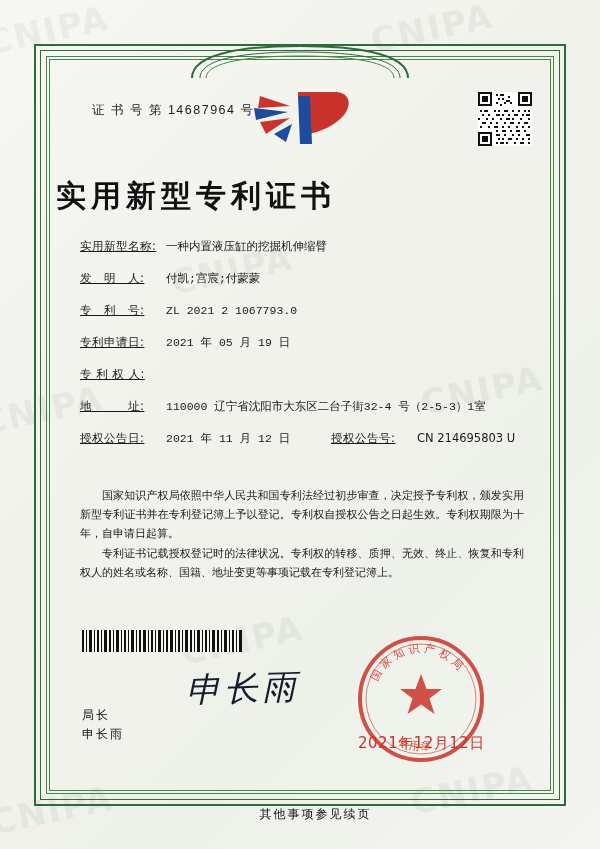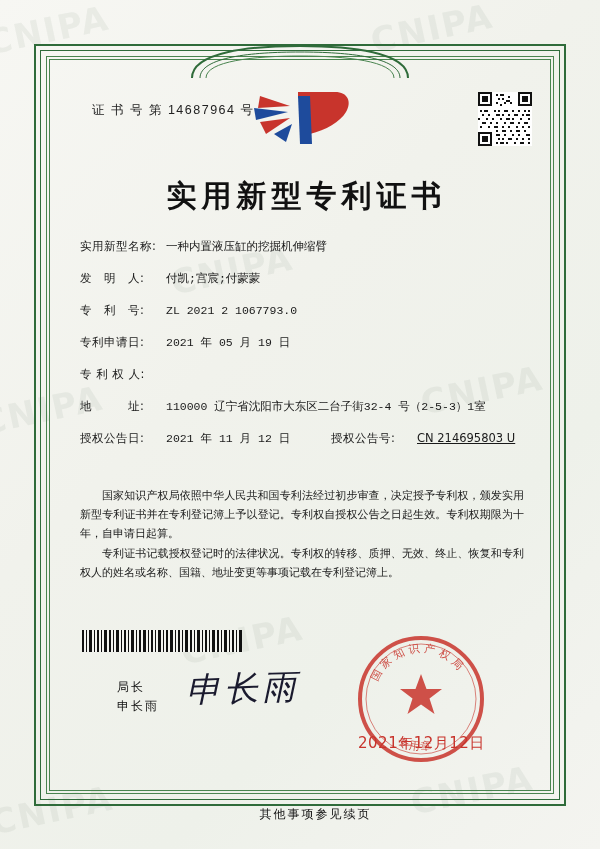--- a/index.html
+++ b/index.html
@@ -111,23 +111,23 @@
   .logo {
     position: absolute;
     left: 50%;
     transform: translateX(-50%);
     top: 20px;
     width: 120px; height: 62px;
   }
 
   .title {
     position: absolute;
-    left: 13px; right: 0;
+    left: 0; right: 0;
     top: 110px;
-    text-align: center;
+    text-align: left;
     font-size: 30px;
     font-weight: bold;
     letter-spacing: 5px;
     color: #111;
     font-family: "DejaVu Sans", "Liberation Sans", sans-serif;
   }
 
   .fields {
     position: absolute;
     left: 24px; top: 172px;
@@ -137,28 +137,28 @@
   }
   .row {
     display: flex;
     margin-bottom: 15px;
     line-height: 17px;
   }
   .row .lbl {
     width: 86px;
     flex: 0 0 86px;
     letter-spacing: 0.5px;
+    text-decoration: underline;
   }
   .row .val {
     flex: 1;
     font-family: Liberation Mono, monospace;
   }
   .row .val2 {
     flex: 0 0 auto;
-    text-decoration: underline;
   }
   .row.two .val { flex: 0 0 165px; }
 
   .para {
     position: absolute;
     left: 24px;
     width: 444px;
     font-size: 11px;
     line-height: 19px;
     color: #1a1a1a;
@@ -170,26 +170,25 @@
 
   
   .barcode {
     position: absolute;
     left: 26px; top: 564px;
     width: 160px; height: 22px;
   }
 
   .sign-block {
     position: absolute;
-    left: 26px; top: 612px;
+    left: 26px; top: 640px;
     font-size: 12px;
     line-height: 19px;
     letter-spacing: 2px;
     color: #111;
-    margin-left: 35px;
   }
   .signature {
     position: absolute;
     left: 130px; top: 600px;
     font-size: 34px;
     color: #1a1a2e;
     font-family: "DejaVu Serif", "Liberation Serif", serif;
     font-style: italic;
     letter-spacing: 4px;
     transform: rotate(-2deg);

